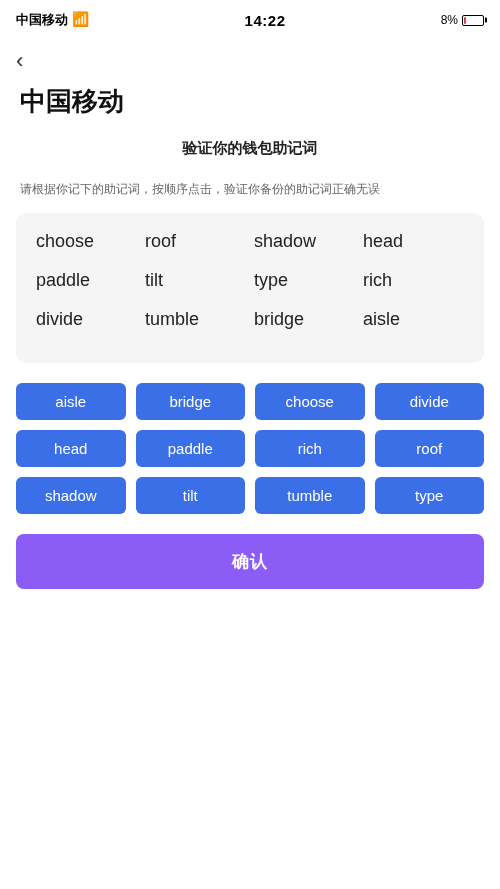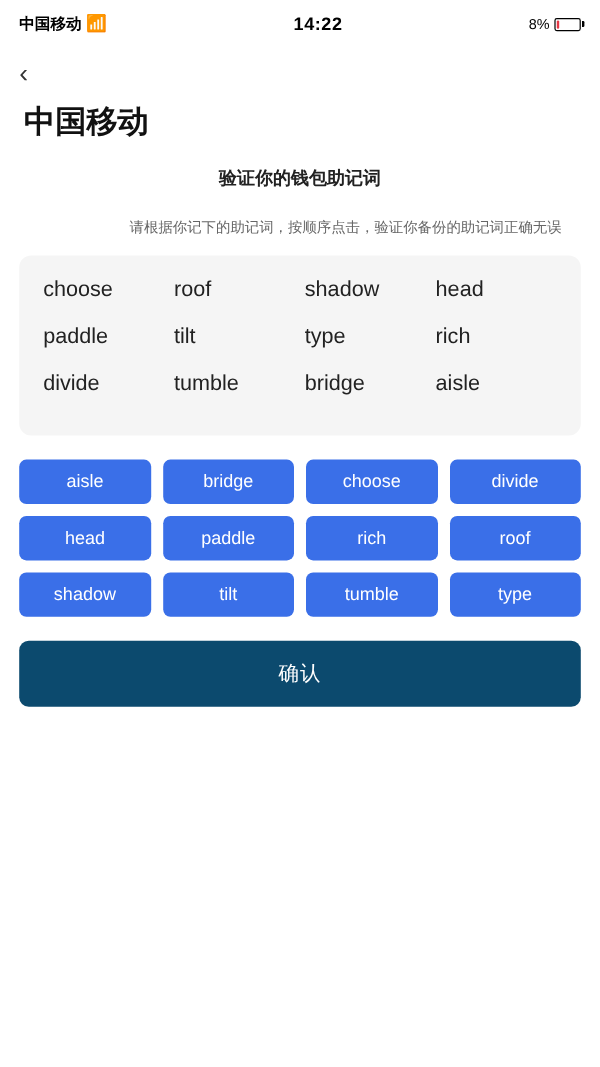--- a/index.html
+++ b/index.html
@@ -100,22 +100,22 @@
       text-align: center;
       font-size: 15px;
       font-weight: 600;
       color: #222;
       margin-bottom: 22px;
     }
 
     .section-desc {
       font-size: 12px;
       color: #666;
-      text-align: right;
-      padding: 0 32px;
+      text-align: left;
+      padding: 0 20px;
       margin-bottom: 14px;
       line-height: 1.6;
     }
 
     
     .word-display-area {
       margin: 0 16px 20px 16px;
       background: #f5f5f5;
       border-radius: 10px;
       padding: 18px 20px;
@@ -161,27 +161,27 @@
       font-family: inherit;
     }
 
     
     .confirm-btn-container {
       padding: 0 16px 30px 16px;
     }
 
     .confirm-btn {
       width: 100%;
-      background: #0c4a6e;
+      background: #8b5cf6;
       color: #fff;
       border: none;
       border-radius: 8px;
       padding: 16px;
       font-size: 17px;
-      font-weight: 400;
+      font-weight: 700;
       cursor: pointer;
       font-family: inherit;
       letter-spacing: 1px;
     }
   </style>
 </head>
 <body>
 
 
 

